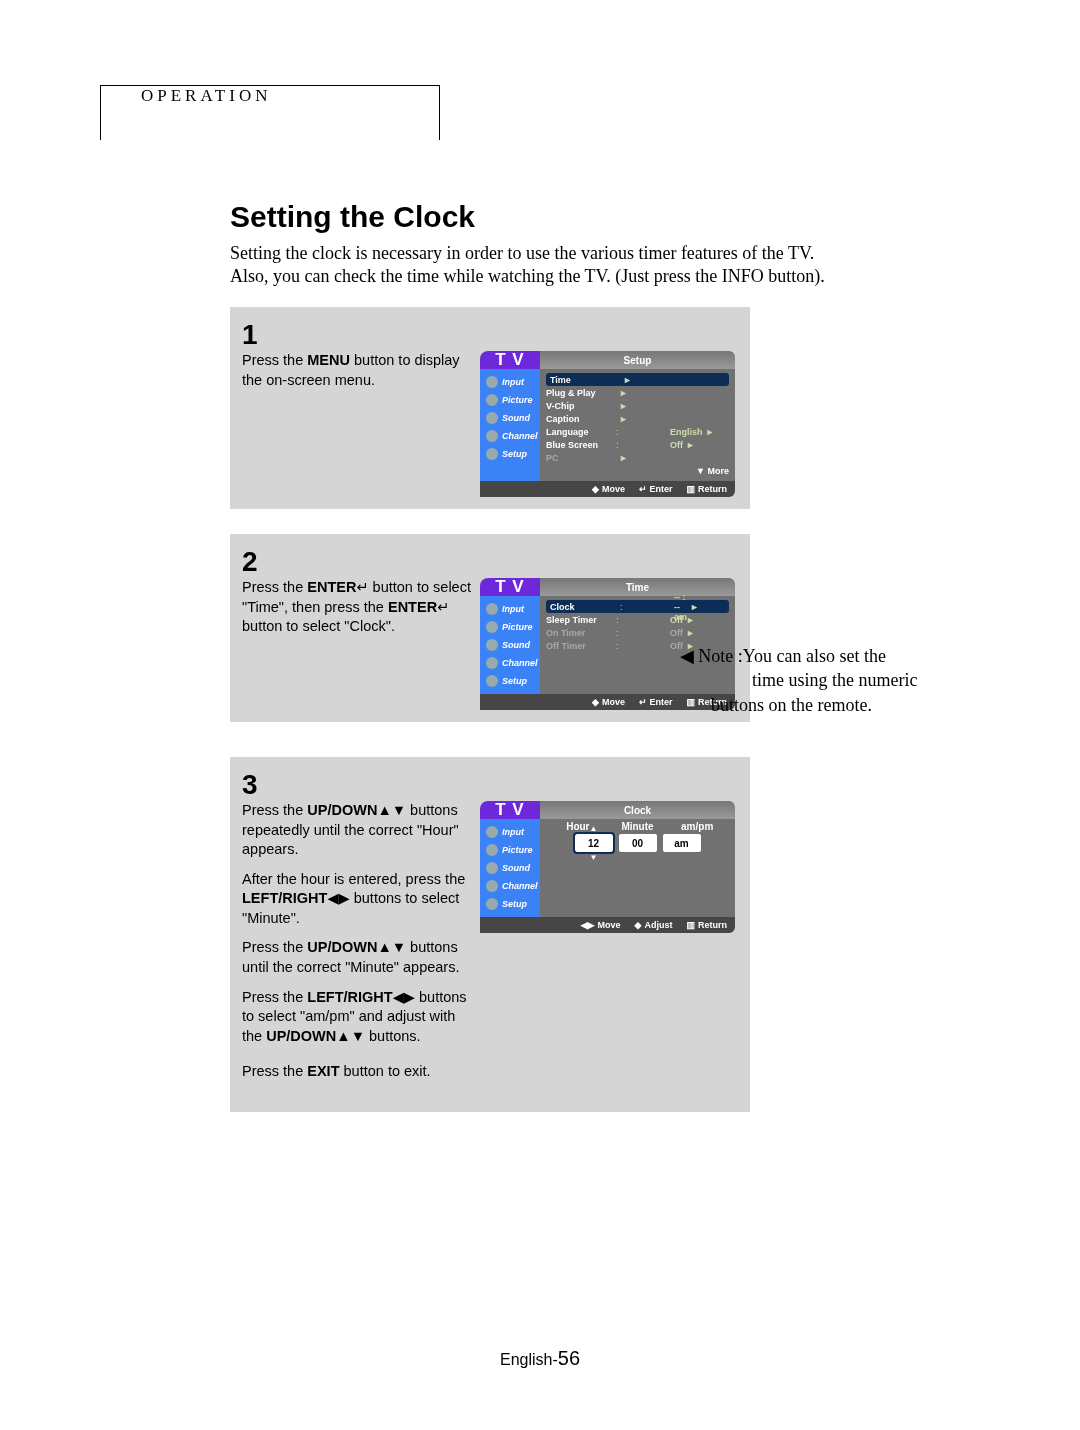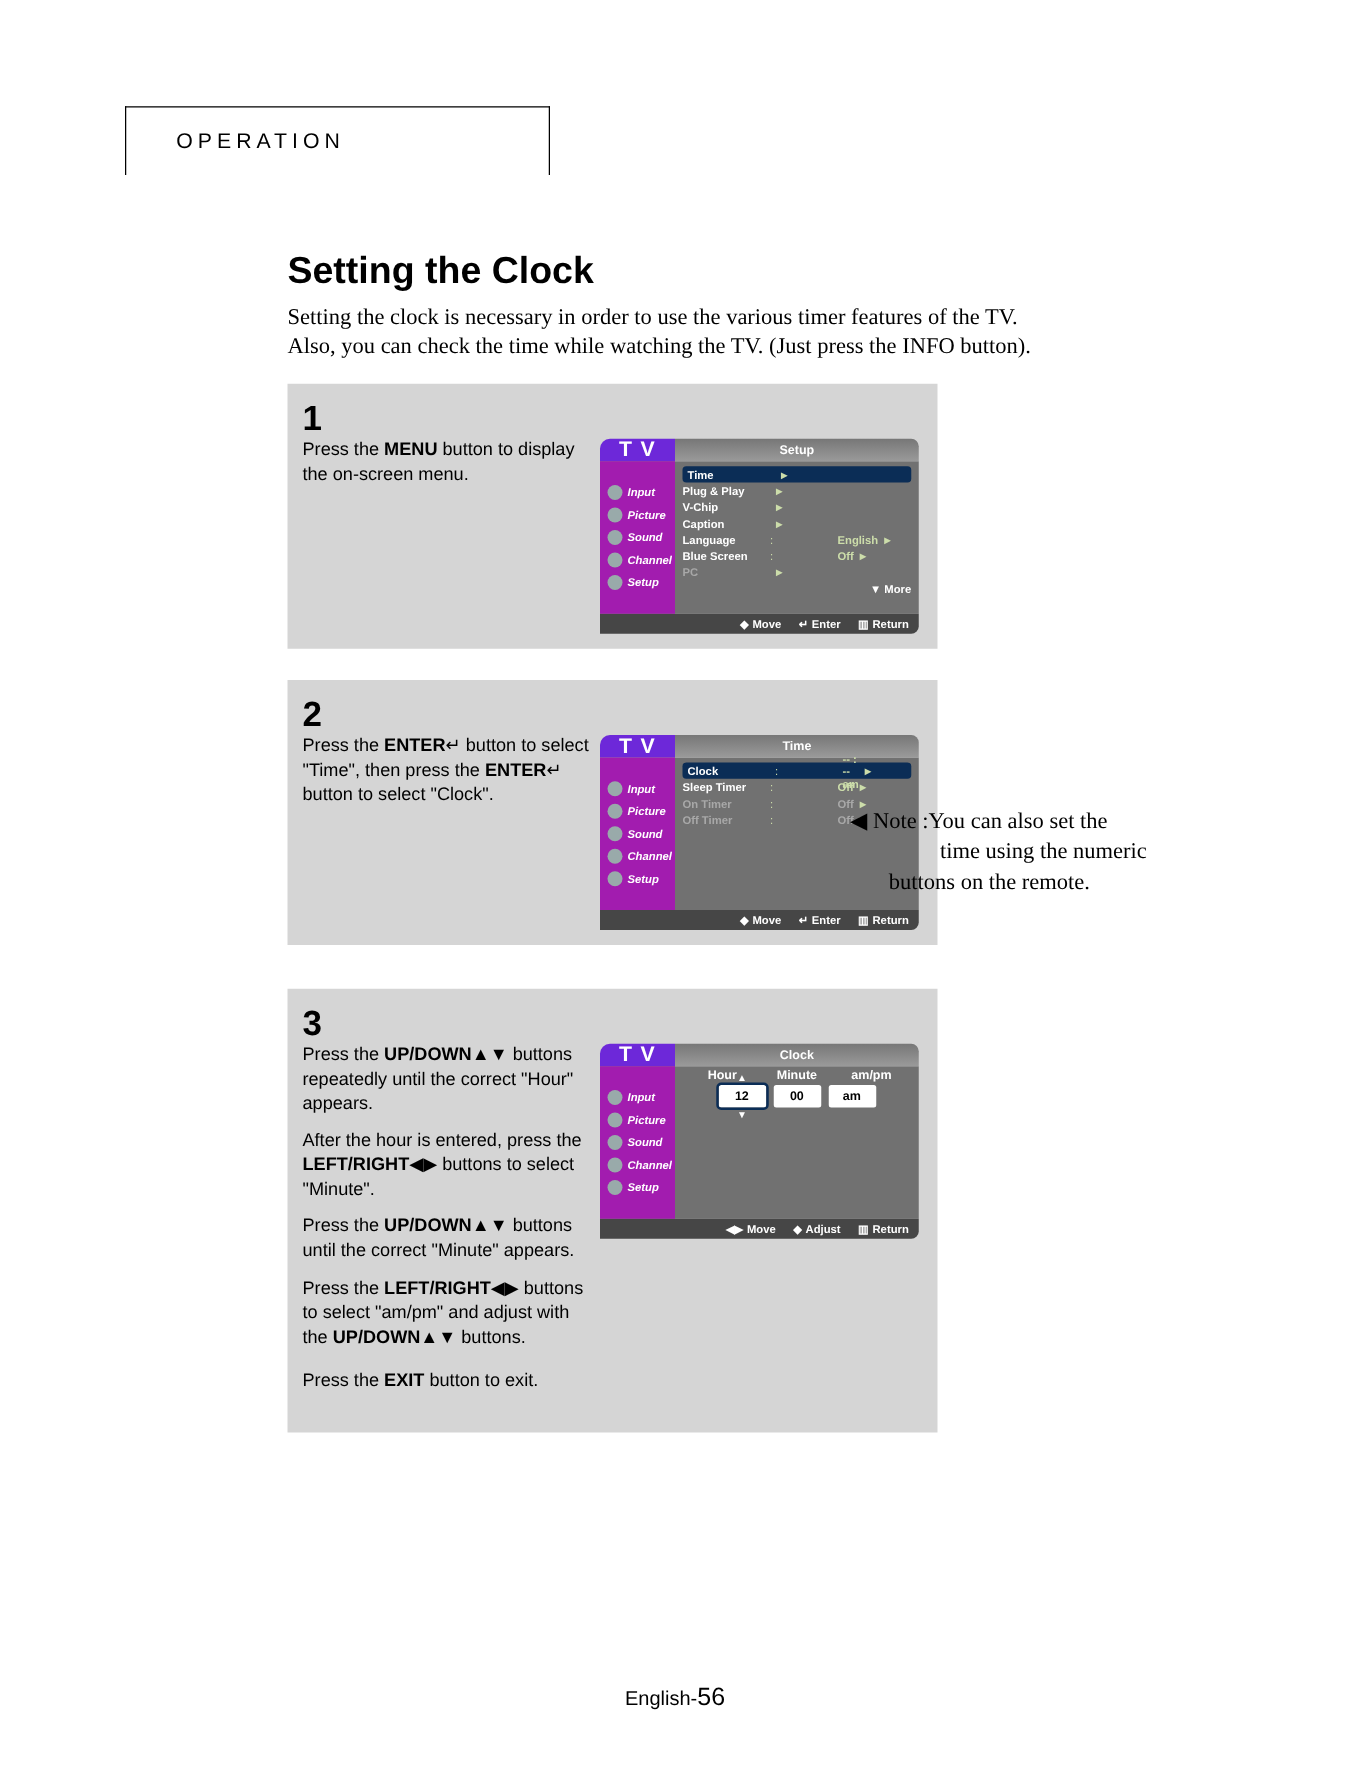--- a/index.html
+++ b/index.html
@@ -1,32 +1,32 @@
 <!DOCTYPE html>
 <html><head>
 <meta charset="utf-8">
 <style>
   * { box-sizing: border-box; margin: 0; padding: 0; }
   body { background:#fff; font-family:"Times New Roman",Times,serif; color:#000; width:1080px; }
   .page { position:relative; width:1080px; height:1430px; padding:85px 90px 0 100px; }
-  .op-box { border:1.5px solid #000; border-bottom:none; width:340px; height:55px; display:flex; align-items:center; padding-left:40px; font-family:Liberation Sans, sans-serif; letter-spacing:4px; font-size:17px; }
+  .op-box { border:1.5px solid #000; border-bottom:none; width:340px; height:55px; display:flex; align-items:flex-start; padding-left:40px; font-family:Liberation Serif, serif; letter-spacing:4px; font-size:17px; }
   .title { font-family:Arial,Helvetica,sans-serif; font-weight:bold; font-size:30px; margin-top:60px; margin-left:130px; }
   .intro { font-family:"Times New Roman",Times,serif; font-size:18px; margin-top:8px; margin-left:130px; line-height:1.25; width:780px; }
   .step-block { position:relative; margin-left:130px; background:#d5d5d5; width:520px; padding:12px 0 12px 12px; }
   .step-num { font-family:Arial,Helvetica,sans-serif; font-weight:bold; font-size:28px; }
   .step-body { display:flex; align-items:flex-start; }
   .step-text { font-family:Arial,Helvetica,sans-serif; font-size:14.5px; width:230px; line-height:1.35; }
   .step-text p { margin-bottom:10px; }
   .step-text b { font-weight:bold; }
   .osd { width:255px; margin-left:8px; font-family:Arial,Helvetica,sans-serif; }
   .osd-top { display:flex; }
   .osd-tab { background:#6d28d9; color:#fff; font-size:17px; font-weight:bold; width:60px; height:18px; display:flex; align-items:center; justify-content:center; border-top-left-radius:8px; letter-spacing:1px; }
   .osd-titlebar { flex:1; background:linear-gradient(#777,#9a9a9a); color:#fff; font-size:10px; font-weight:bold; display:flex; align-items:center; justify-content:center; border-top-right-radius:6px; }
   .osd-main { display:flex; background:#717171; }
-  .osd-side { width:60px; background:#a21caf; padding:16px 0; }
+  .osd-side { width:60px; background:#3b82f6; padding:4px 0; }
   .side-item { display:flex; align-items:center; height:18px; color:#fff; font-size:9px; font-weight:bold; padding-left:6px; font-style:italic; }
   .side-item .ic { width:12px; height:12px; margin-right:4px; background:#9aa; border-radius:50%; display:inline-block; }
   .osd-content { flex:1; padding:4px 6px 4px 6px; font-size:9px; color:#fff; }
   .row { display:flex; align-items:center; height:13px; }
   .row.sel { background:#0b2d56; border-radius:3px; padding:0 4px; }
   .row .lbl { flex:0 0 70px; font-weight:bold; }
   .row .colon { flex:0 0 10px; color:#cda; }
   .row .val { flex:0 0 45px; color:#cda; font-weight:bold;padding-left:44px; }
   .row .arr { flex:0 0 12px; color:#cda; text-align:right; }
   .row.dim .lbl,.row.dim .val{ color:#a8a8a8; }

